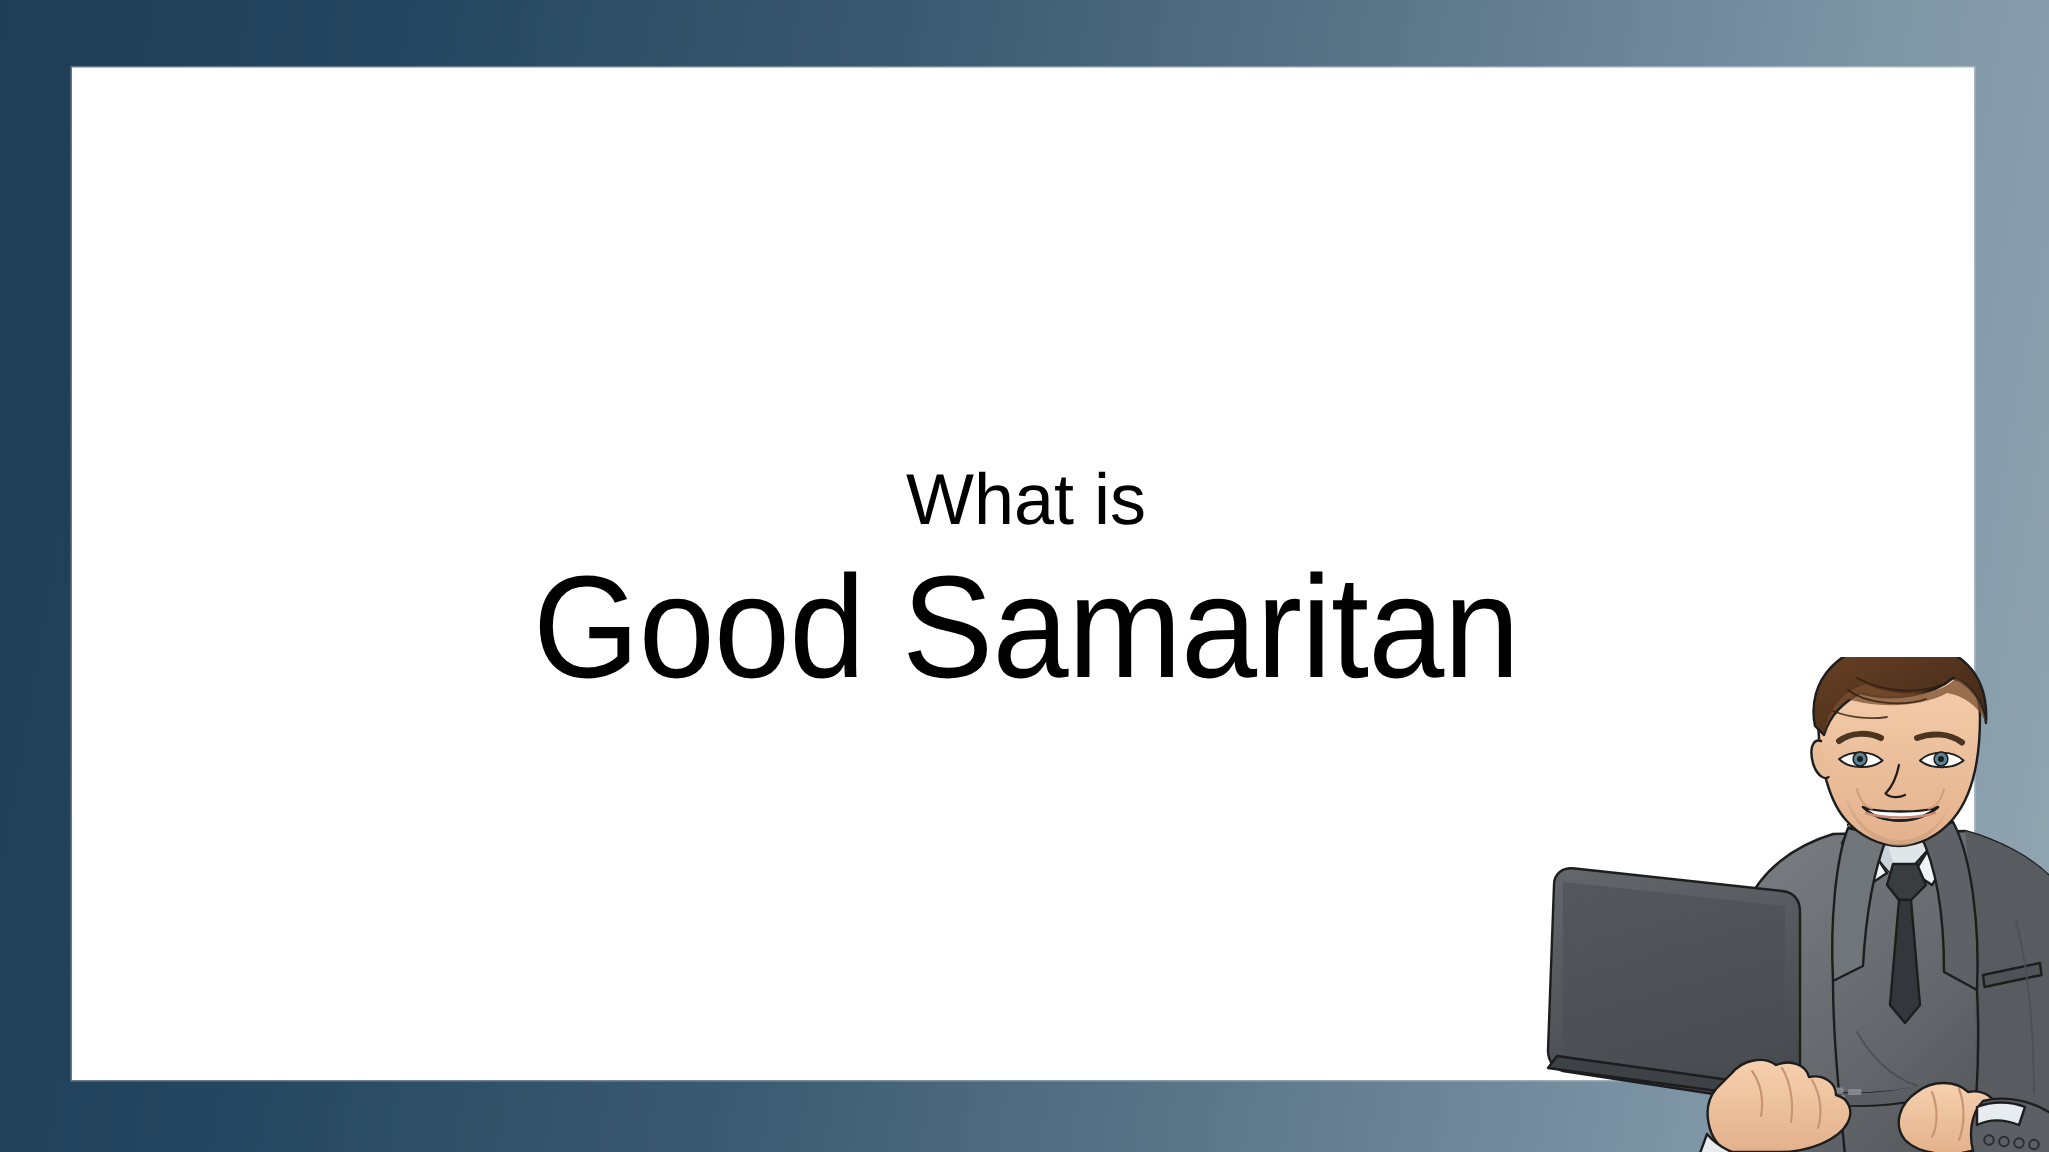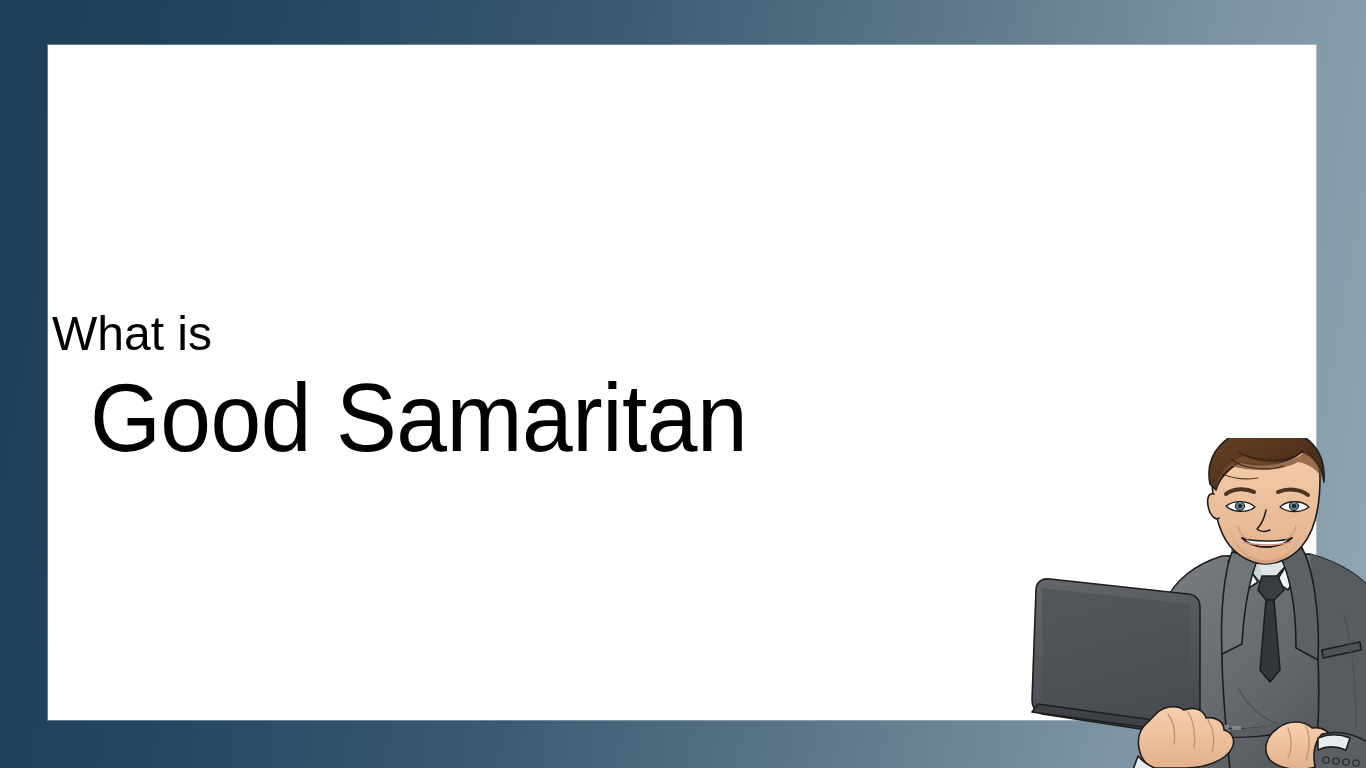--- a/index.html
+++ b/index.html
@@ -30,21 +30,21 @@
     background: #ffffff;
     box-shadow: 0 0 0 1px rgba(255,255,255,0.30);
   }
 
   
   #title-block {
     position: absolute;
     left: 0;
     top: 265px;
     width: 1268px;
-    text-align: left;
+    text-align: center;
     line-height: 1;
     color: #000000;
   }
 
   #eyebrow-line {
     font-family: "Liberation Sans Narrow", "Liberation Sans", sans-serif;
     font-size: 48px;
     font-weight: 400;
     letter-spacing: 0px;
     line-height: 1.0;

